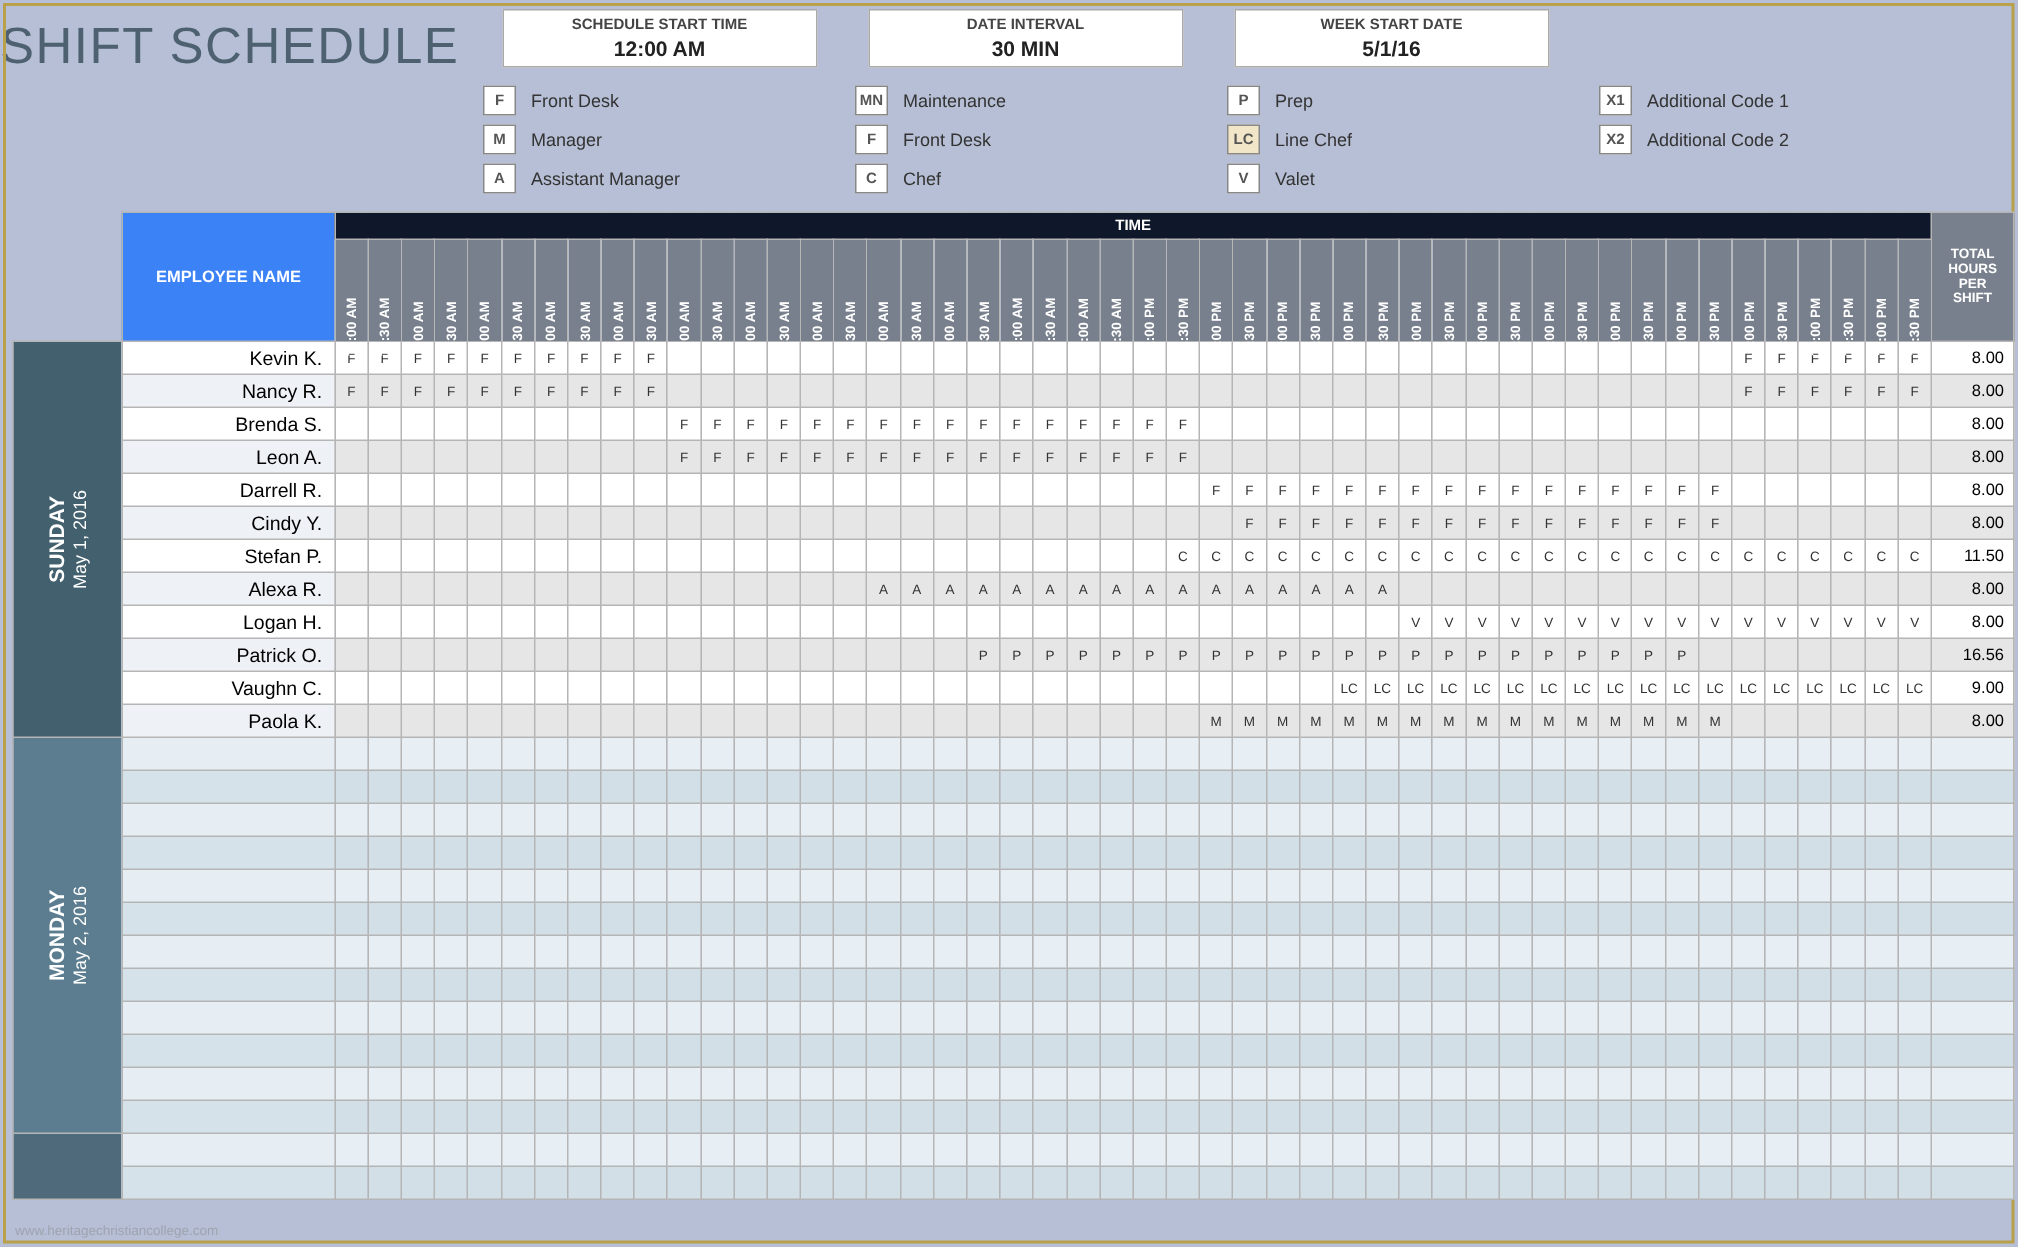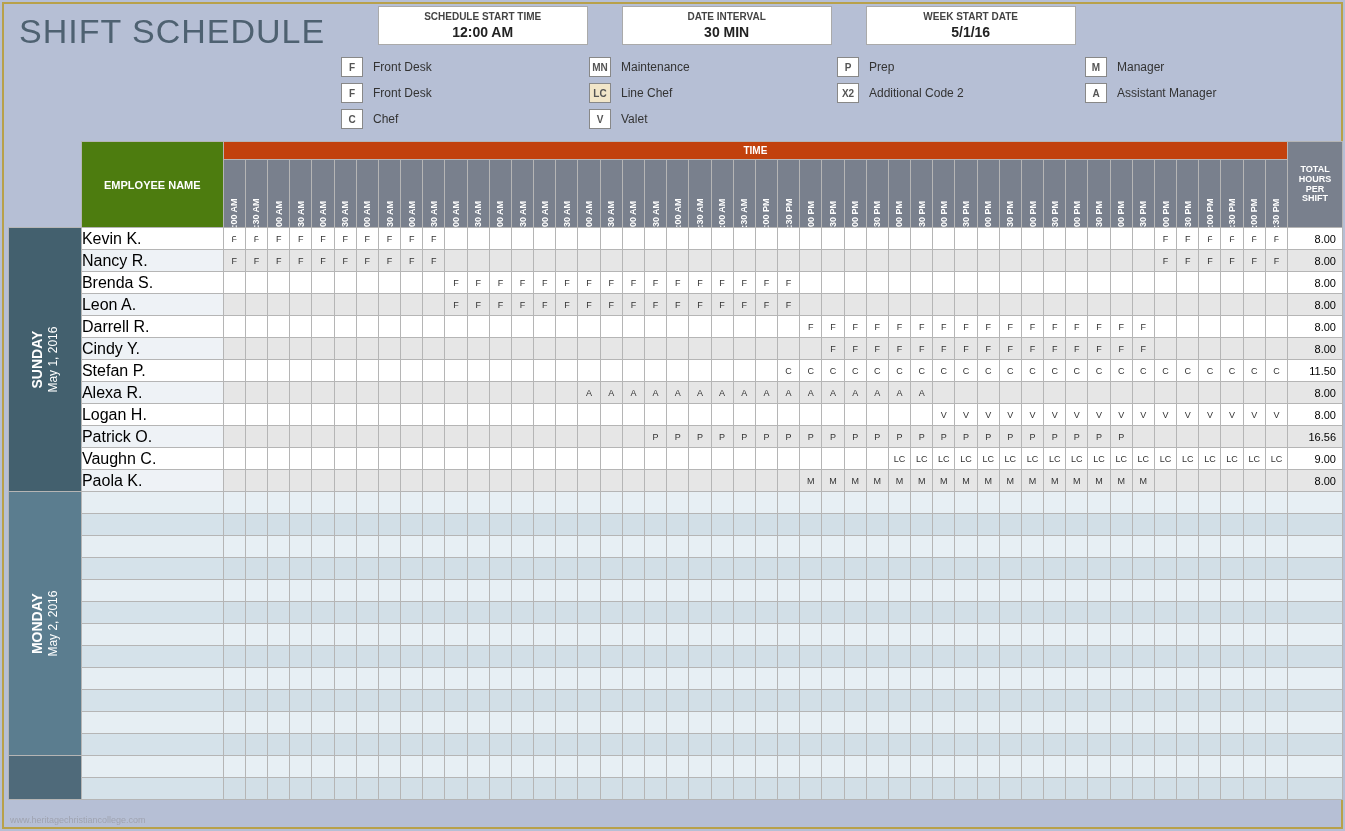--- a/index.html
+++ b/index.html
@@ -10,31 +10,31 @@
     height: 831px;
     overflow: hidden;
     position: relative;
   }
   .page-outline {
     position:absolute;
     top:2px; left:2px; right:2px; bottom:2px;
     border: 2px solid #b8a14a;
     pointer-events:none;
   }
-  .top-area { padding: 6px 8px 4px 19px; }
+  .top-area { padding: 6px 8px 4px 0; }
   .title {
     font-size: 34px;
     font-weight: 300;
     color: #4e6171;
     letter-spacing: 1px;
     display:inline-block;
     vertical-align:top;
     margin-top:6px;
   }
-  .setting-boxes { display:inline-flex; gap:34px; margin-left:48px; vertical-align:top;}
+  .setting-boxes { display:inline-flex; gap:34px; margin-left:24px; vertical-align:top;}
   .setting {
     width: 210px;
     background:#fff;
     border:1px solid #aaa;
     text-align:center;
     padding:4px 0;
   }
   .setting-label { font-size:10px; font-weight:bold; color:#444; }
   .setting-value { font-size:14px; font-weight:bold; color:#222; margin-top:2px;}
   .legend-zone {
@@ -62,24 +62,24 @@
     font-size:10px;
   }
   table { border-collapse: collapse; width:100%; table-layout:fixed;}
   col.day-col { width:72px; }
   col.emp-col { width:140px; }
   col.slot-col { width:21.9px; }
   col.total-col { width:54px; }
   th, td { border:1px solid #b5b5b5; padding:0; }
 
   .hdr-time {
-    background:#c2410c; color:#fff; font-size:10px; font-weight:bold; text-align:center; height:18px;
+    background:#0f172a; color:#fff; font-size:10px; font-weight:bold; text-align:center; height:18px;
   }
   .hdr-emp {
-    background:#4d7c0f; color:#fff; font-size:11px; font-weight:bold; text-align:center; vertical-align:middle;
+    background:#3b82f6; color:#fff; font-size:11px; font-weight:bold; text-align:center; vertical-align:middle;
   }
   .hdr-total {
     background:#79808d; color:#fff; font-size:9px; font-weight:bold; text-align:center; line-height:1.1;
     padding:2px;
   }
   .hdr-slot {
     background:#79808d; color:#fff; height:68px; position:relative;
   }
   .hdr-slot span {
     position:absolute; left:50%; bottom:4px;
@@ -93,21 +93,21 @@
     font-weight:bold;
   }
   .day-cell.d1 { background:#5b7d8f; }
   .day-cell.d2 { background:#4f6a7a; }
   .day-cell .inner {
     transform:rotate(-90deg); white-space:nowrap; font-size:12px; line-height:1.2;
   }
   .day-cell .inner .dow { font-size:14px; display:block; }
   .day-cell .inner .date { font-size:12px; display:block; font-weight:normal;}
   .emp-name {
-    background:#fff; padding-right:8px; font-size:16px; height:22px; vertical-align:middle;
+    background:#fff; text-align:right; padding-right:8px; font-size:13px; height:22px; vertical-align:middle;
   }
   .row-alt .emp-name { background:#eef2f6; }
   .row-mon .emp-name { background:#e6eef3; }
   .row-mon.row-alt .emp-name { background:#d5e2ea; }
   .slot {
     background:#fff; text-align:center; font-size:9px; height:22px; vertical-align:middle; color:#333;
   }
   .row-alt .slot { background:#e6e6e6; }
   .row-mon .slot { background:#e7eff4; }
   .row-mon.row-alt .slot { background:#d2dfe7; }
@@ -147,20 +147,24 @@
         <div class="legend-code">F</div>
         <div>Front Desk</div>
       </div>
       <div class="legend">
         <div class="legend-code">MN</div>
         <div>Maintenance</div>
       </div>
       <div class="legend">
         <div class="legend-code">P</div>
         <div>Prep</div>
+      </div>
+      <div class="legend">
+        <div class="legend-code">X1</div>
+        <div>Additional Code 1</div>
       </div>
       <div class="legend">
         <div class="legend-code">M</div>
         <div>Manager</div>
       </div>
       <div class="legend">
         <div class="legend-code">F</div>
         <div>Front Desk</div>
       </div>
       <div class="legend">

